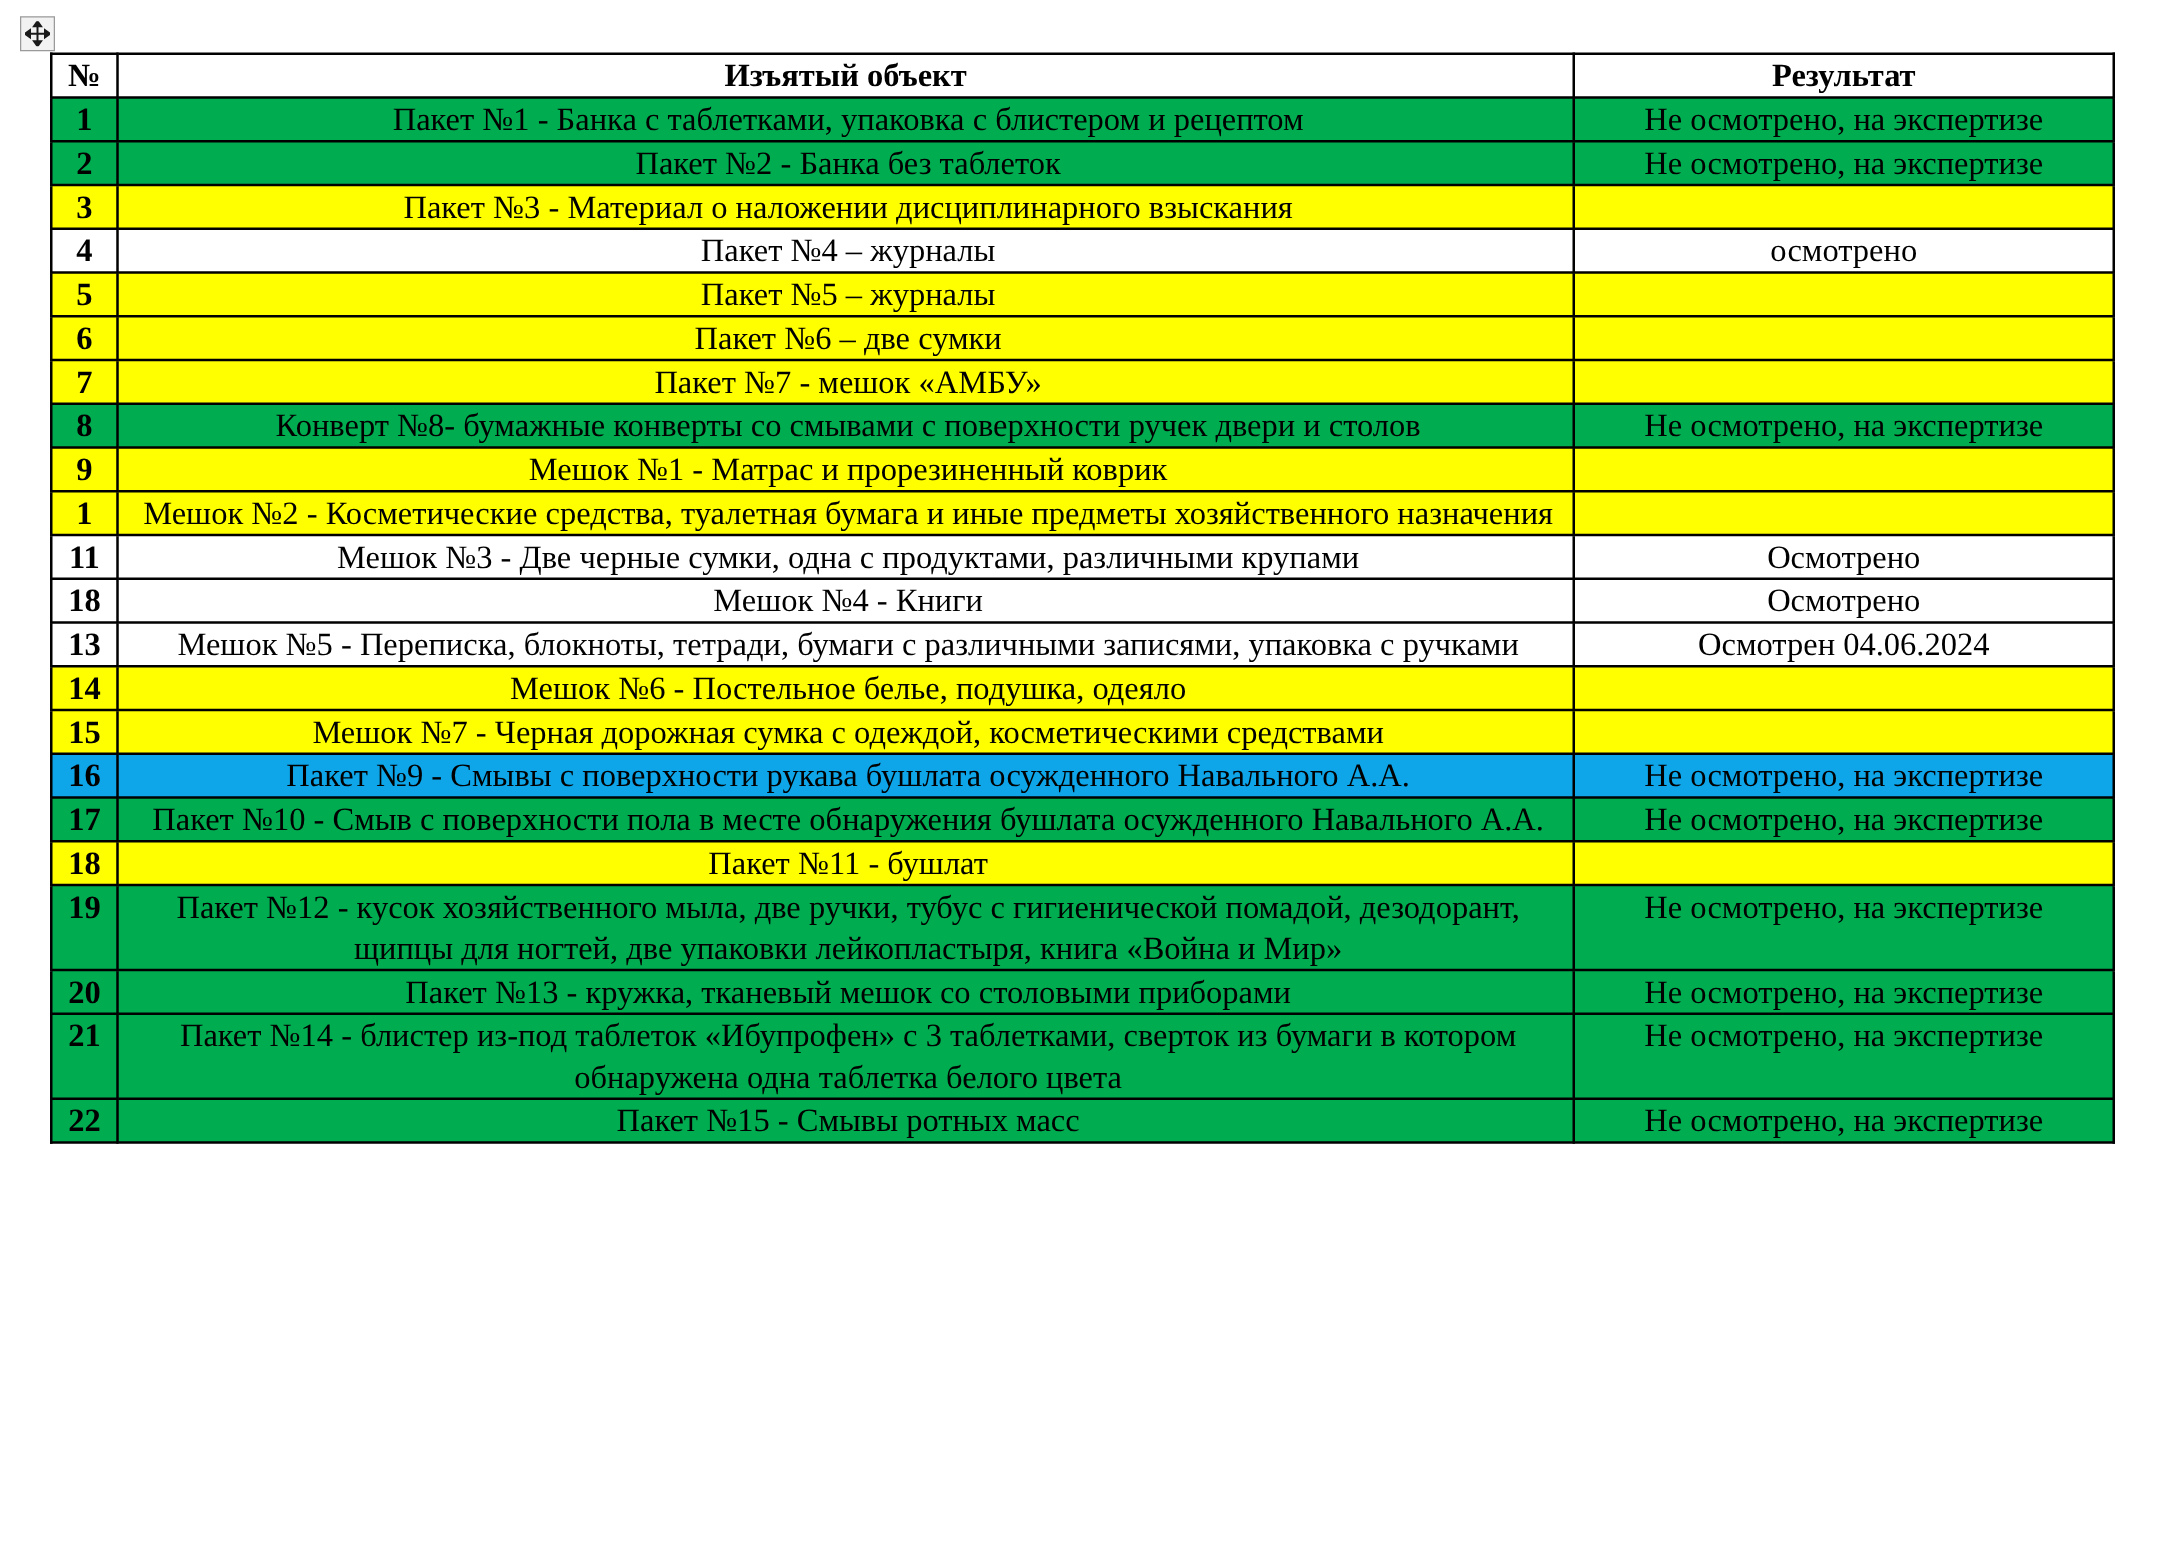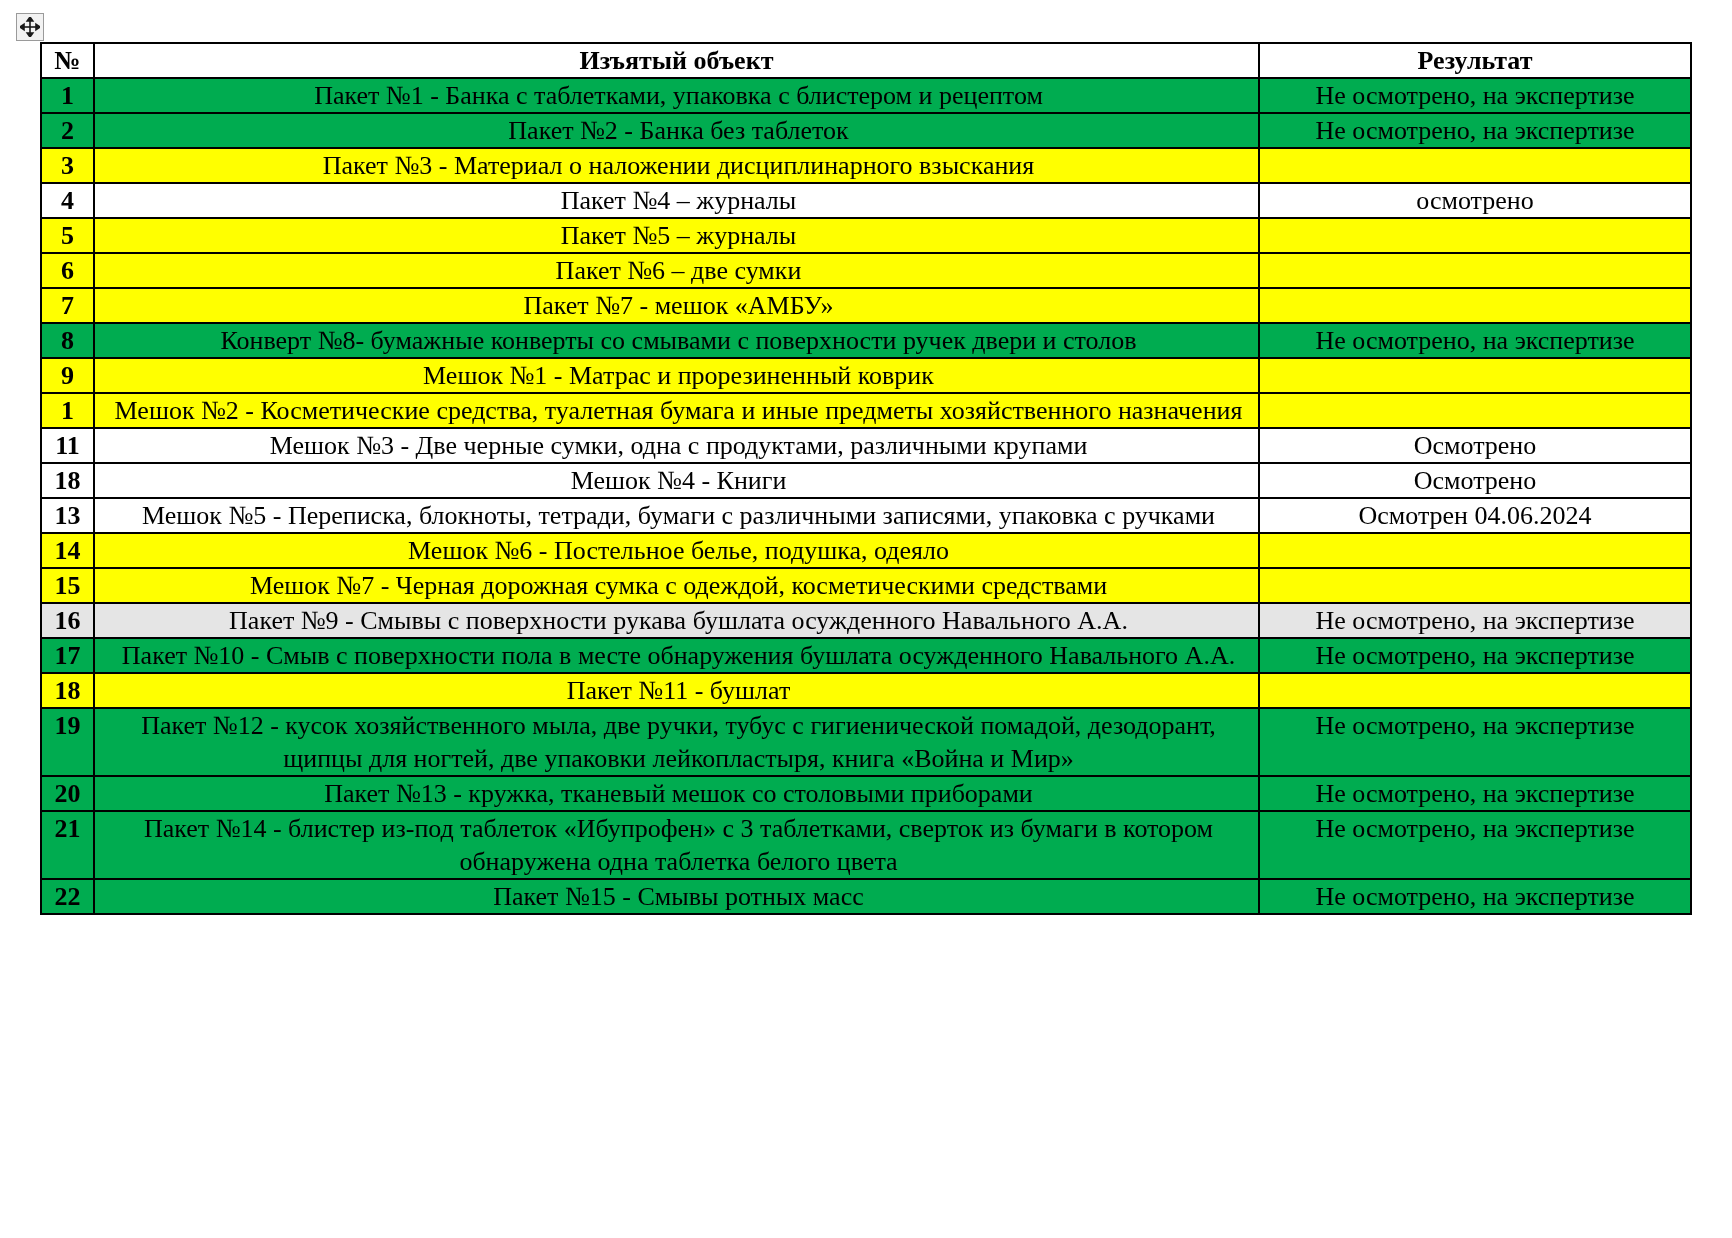--- a/index.html
+++ b/index.html
@@ -149,21 +149,21 @@
         <tr style="background-color: rgb(255, 255, 0);">
       <td class="num-cell">14</td>
       <td class="obj-cell">Мешок №6 - Постельное белье, подушка, одеяло</td>
       <td class="res-cell"></td>
     </tr>
         <tr style="background-color: rgb(255, 255, 0);">
       <td class="num-cell">15</td>
       <td class="obj-cell">Мешок №7 - Черная дорожная сумка с одеждой, косметическими средствами</td>
       <td class="res-cell"></td>
     </tr>
-        <tr style="background-color: #e5e5e5;">
+        <tr style="background-color: #0ea5e9;">
       <td class="num-cell">16</td>
       <td class="obj-cell">Пакет №9 - Смывы с поверхности рукава бушлата осужденного Навального А.А.</td>
       <td class="res-cell">Не осмотрено, на экспертизе</td>
     </tr>
         <tr style="background-color: rgb(0, 172, 80); padding-left: 36px;">
       <td class="num-cell">17</td>
       <td class="obj-cell">Пакет №10 - Смыв с поверхности пола в месте обнаружения бушлата осужденного Навального А.А.</td>
       <td class="res-cell">Не осмотрено, на экспертизе</td>
     </tr>
         <tr style="background-color: rgb(255, 255, 0);">

